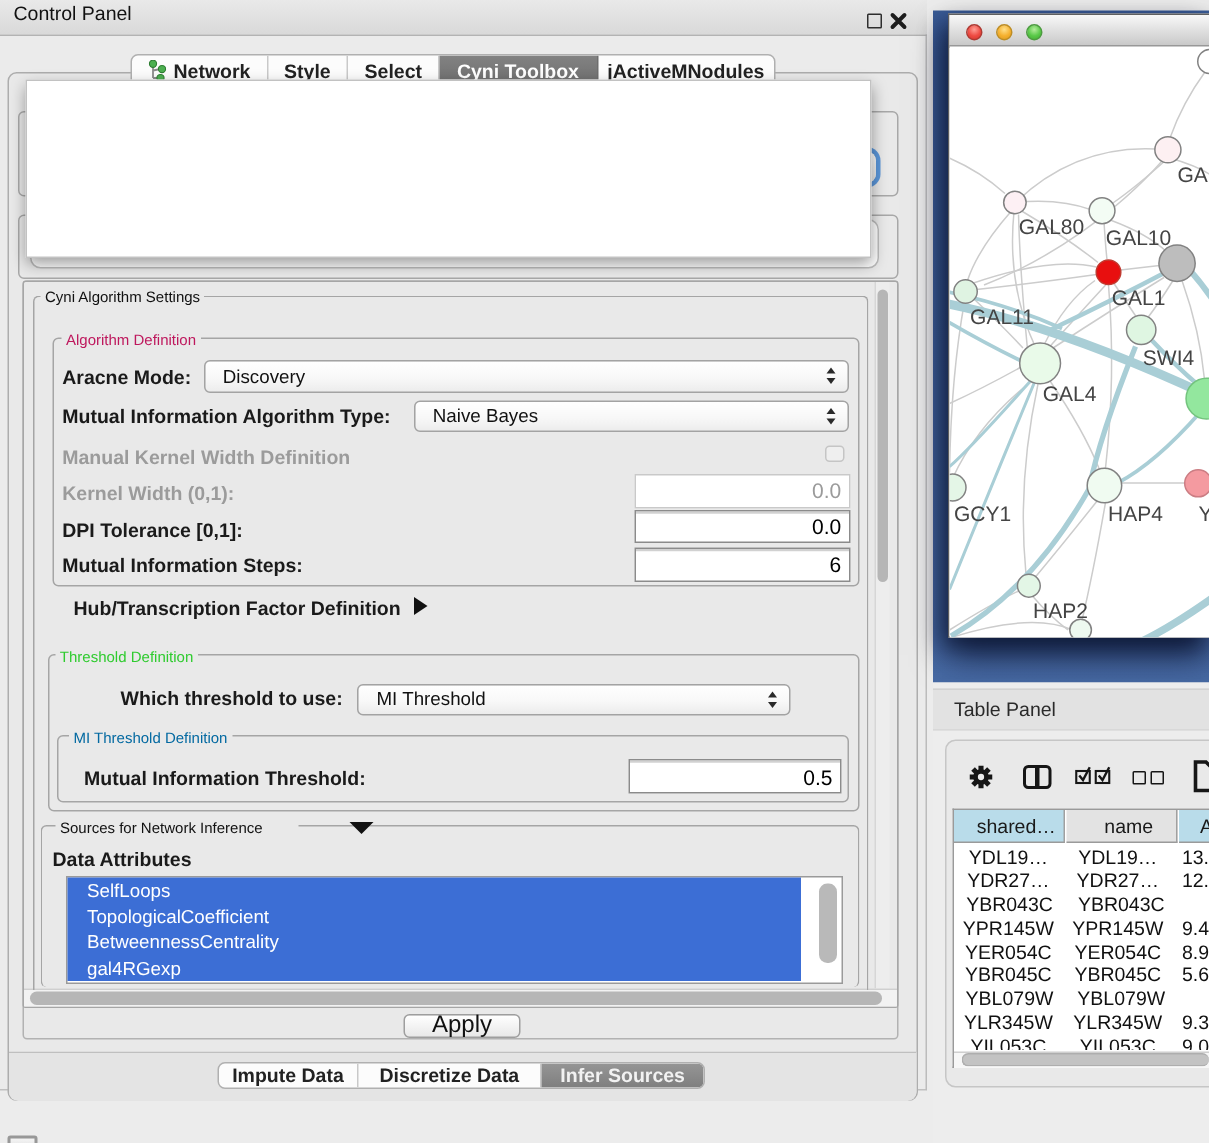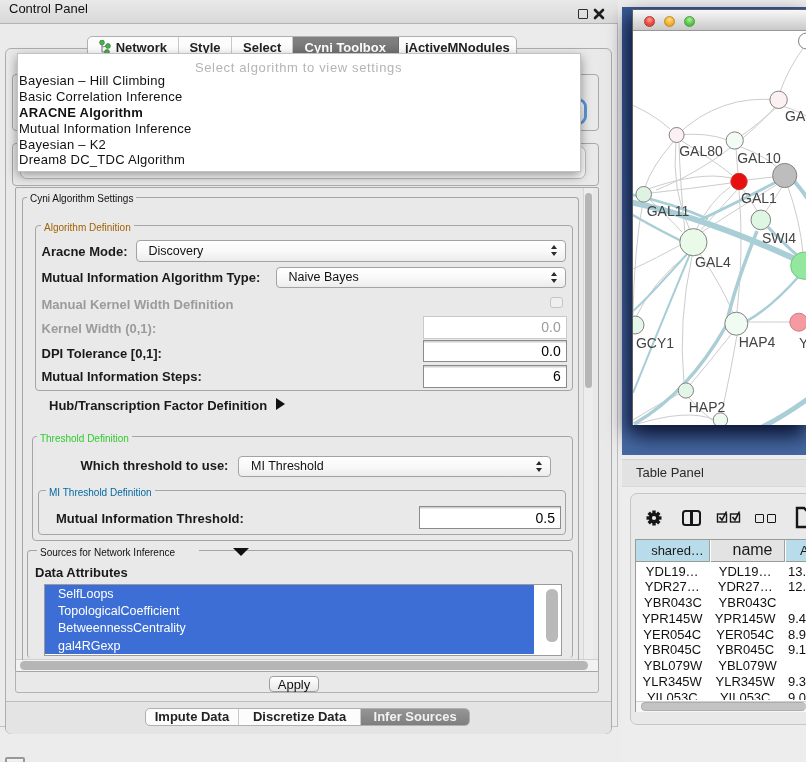--- a/index.html
+++ b/index.html
@@ -60,21 +60,21 @@
 <div class="abs" style="left:583px;top:188px;width:10px;height:471px;background:#ededed;border-left:1px solid #d6d6d6"></div>
 <div class="abs" style="left:584.5px;top:193px;width:7.5px;height:195px;background:#b6b6b6;border-radius:4px"></div>
 
 <div class="abs" style="left:16px;top:659px;width:582px;height:12px;background:#f2f2f2;border-top:1px solid #cfcfcf"></div>
 <div class="abs" style="left:20px;top:661px;width:568px;height:9px;background:#b6b6b6;border-radius:4.5px"></div>
 
 <div class="gb" style="left:21.5px;top:196.5px;width:557px;height:463px;border-bottom:none;border-bottom-left-radius:0;border-bottom-right-radius:0"></div>
 <div class="gbt" style="left:27px;top:191.5px;color:#111">Cyni Algorithm Settings</div>
 
 <div class="gb" style="left:35px;top:225px;width:537.5px;height:166px"></div>
-<div class="gbt" style="left:41px;top:220.5px;color:#a16207">Algorithm Definition</div>
+<div class="gbt" style="left:41px;top:220.5px;color:#be185d">Algorithm Definition</div>
 <div class="lbl" style="left:41.5px;top:243.5px">Aracne Mode:</div>
 <div class="combo" style="left:135.5px;top:240px;width:430px;height:21.5px">
     <div class="tx">Discovery</div>
     <div class="steppers">
       <div class="up"></div>
       <div class="dn"></div>
     </div>
   </div>
 <div class="lbl" style="left:41.5px;top:270px">Mutual Information Algorithm Type:</div>
 <div class="combo" style="left:275.5px;top:266.5px;width:290px;height:21.5px">
@@ -98,21 +98,21 @@
 <div class="fld" style="left:423.3px;top:365px;width:143.5px;height:22.8px;border:1px solid #8b8b8b;box-shadow:inset 0 1.5px 0 rgba(0,0,0,0.18)">
     <span>6</span>
   </div>
 
 <div class="lbl" style="left:49px;top:398px">Hub/Transcription Factor Definition</div>
 <div class="abs" style="left:275.5px;top:398px;width:0;height:0;border-top:6.5px solid transparent;border-bottom:6.5px solid transparent;border-left:9px solid #111"></div>
 
 <div class="gb" style="left:32px;top:436px;width:541px;height:105px"></div>
 <div class="gbt" style="left:36.9px;top:431.5px;color:#2fcb2f">Threshold Definition</div>
 <div class="lbl" style="left:80.4px;top:457.5px">Which threshold to use:</div>
-<div class="combo" style="left:238px;top:456px;width:313px;height:20.5px">
+<div class="combo" style="left:238px;top:456px;width:289px;height:20.5px">
     <div class="tx">MI Threshold</div>
     <div class="steppers">
       <div class="up"></div>
       <div class="dn"></div>
     </div>
   </div>
 <div class="gb" style="left:38px;top:490px;width:528px;height:45px"></div>
 <div class="gbt" style="left:46px;top:485.5px;color:#0369a1">MI Threshold Definition</div>
 <div class="lbl" style="left:56px;top:511px">Mutual Information Threshold:</div>
 <div class="fld" style="left:418.5px;top:506.3px;width:142.5px;height:23px;border:1px solid #8b8b8b;box-shadow:inset 0 1.5px 0 rgba(0,0,0,0.18)">
@@ -120,32 +120,30 @@
   </div>
 
 <div class="gb" style="left:27px;top:550px;width:546px;height:108px;border-bottom:none"></div>
 <div class="gbt" style="left:37px;top:545.5px;color:#111;padding-right:24px">Sources for Network Inference</div>
 <div class="abs" style="left:233px;top:548px;width:0;height:0;border-left:8px solid transparent;border-right:8px solid transparent;border-top:8.5px solid #111"></div>
 <div class="lbl" style="left:35px;top:565px">Data Attributes</div>
 <div class="abs" style="left:44px;top:584px;width:518px;height:72px;background:#fff;border:1px solid #9a9a9a"></div>
 <div class="abs" style="left:45px;top:585px;width:488.5px;height:69px;background:#3c6ed5;color:#fff;font-size:12.5px;line-height:17.2px;padding-left:13px;padding-top:1px">SelfLoops<br>TopologicalCoefficient<br>BetweennessCentrality<br>gal4RGexp</div>
 <div class="abs" style="left:546px;top:588.5px;width:12px;height:53px;background:#b9b9b9;border-radius:5.5px"></div>
 
-<div class="abs" style="left:269px;top:676px;width:50px;height:16px;background:linear-gradient(#ffffff,#e8e8e8);border:1px solid #9e9e9e;border-radius:4px;display:flex;align-items:center;justify-content:center;font-size:13px;color:#111">Apply</div>
+<div class="abs" style="left:269px;top:676px;width:78px;height:16px;background:linear-gradient(#ffffff,#e8e8e8);border:1px solid #9e9e9e;border-radius:4px;display:flex;align-items:center;justify-content:center;font-size:16px;color:#111">Apply</div>
 
 <div class="abs" style="left:6px;top:701px;width:605px;height:32.5px;background:#e4e4e4;border-top:1px solid #bfbfbf;border-radius:0 0 6px 6px"></div>
 <div class="seg" style="left:145px;top:707.5px;width:325px;height:18px">
   <div style="width:93.5px">Impute Data</div>
   <div style="width:123px">Discretize Data</div>
   <div class="sel" style="width:108.5px;background:linear-gradient(#959595,#7f7f7f);color:#f2f2f2">Infer Sources</div>
 </div>
 
 <div class="abs" style="left:16.5px;top:53px;width:564px;height:119px;background:#fff;border:1px solid #c2c2c2;box-shadow:0 4px 10px rgba(0,0,0,0.4);font-size:13px;color:#111">
-  <div style="position:absolute;left:0;right:0;top:5.5px;text-align:center;color:#b4b4b4;font-size:13px;letter-spacing:0.65px">Select algorithm to view settings</div>
-  <div style="position:absolute;left:1.5px;top:18.8px;line-height:15.94px;letter-spacing:0.25px">Bayesian – Hill Climbing<br>Basic Correlation Inference<br><b>ARACNE Algorithm</b><br>Mutual Information Inference<br>Bayesian – K2<br>Dream8 DC_TDC Algorithm</div>
 </div>
 
 <div class="abs" style="left:5px;top:757px;width:20px;height:10px;background:linear-gradient(#f5f5f5,#e2e2e2);border:2px solid #989898;border-radius:2px"></div>
 
 <div class="abs" style="left:622px;top:7px;width:184px;height:448px;background:linear-gradient(180deg,#3a5c97 0%,#40639e 50%,#476aa4 100%)"></div>
 
 <div class="abs" style="left:632px;top:9px;width:174px;height:416px;box-shadow:-5px 7px 14px rgba(0,6,30,0.5),0 12px 22px rgba(0,6,30,0.65);border:1px solid #5f5f5f;border-right:none;background:#fff">
   <div class="abs" style="left:0;top:0;width:173px;height:21px;background:linear-gradient(#f8f8f8,#c9c9c9);border-bottom:1px solid #989898">
     <div class="abs" style="left:11px;top:6px;width:11px;height:11px;border-radius:50%;background:radial-gradient(circle at 50% 30%,#ff9d94 0%,#ee4b43 55%,#d6352c 100%);border:0.5px solid #ad3a33"></div>
     <div class="abs" style="left:31px;top:6px;width:11px;height:11px;border-radius:50%;background:radial-gradient(circle at 50% 30%,#ffe08a 0%,#f5b02e 55%,#dd9a1f 100%);border:0.5px solid #bd8d25"></div>
@@ -266,21 +264,21 @@
 <div class="abs" style="left:754.5px;top:513.5px;width:9.5px;height:9px;border:1.4px solid #161616;border-radius:1px"></div>
 <div class="abs" style="left:766.5px;top:513.5px;width:9.5px;height:9px;border:1.4px solid #161616;border-radius:1px"></div>
 <svg class="abs" style="left:795px;top:506px" width="11" height="23" viewBox="0 0 11 23">
   <path d="M2 2 L9 2 L14 7 L14 21 L2 21 Z" fill="none" stroke="#161616" stroke-width="2.4"></path>
 </svg>
 
 <div class="abs" style="left:635px;top:539px;width:171px;height:173px;border:1px solid #9a9a9a;border-right:none;background:#fff"></div>
 <div class="abs" style="left:636px;top:540px;width:74px;height:21.5px;background:#b9dcea;border-right:1px solid #a0a0a0;border-bottom:1px solid #9a9a9a;display:flex;align-items:center;justify-content:center;font-size:13px;color:#1a1a1a">
     <span style="margin-left:10px">shared…</span>
   </div>
-<div class="abs" style="left:711px;top:540px;width:74px;height:21.5px;background:#e3e3e3;border-right:1px solid #a0a0a0;border-bottom:1px solid #9a9a9a;display:flex;align-items:center;justify-content:center;font-size:16px;color:#1a1a1a">
+<div class="abs" style="left:711px;top:540px;width:74px;height:21.5px;background:#e3e3e3;border-right:1px solid #a0a0a0;border-bottom:1px solid #9a9a9a;display:flex;align-items:center;justify-content:center;font-size:13px;color:#1a1a1a">
     <span style="margin-left:10px">name</span>
   </div>
 <div class="abs" style="left:786px;top:540px;width:20px;height:21.5px;background:#b9dcea;border-bottom:1px solid #9a9a9a;font-size:13px;color:#1a1a1a">
     <span style="position:absolute;left:14px;top:3px">A</span>
   </div>
 <div class="abs" style="left:636px;top:562px;width:170px;height:138px;background:#fff;overflow:hidden;font-size:13px;color:#111">
   <div style="position:absolute;left:0;top:1.5px;width:100%;line-height:15.8px">
       <div style="display:flex">
         <div style="width:74px;text-align:center">YDL19…</div>
         <div style="width:75px;text-align:center">YDL19…</div>
@@ -302,21 +300,21 @@
         <div style="padding-left:6px">9.4</div>
       </div>
   <div style="display:flex">
         <div style="width:74px;text-align:center">YER054C</div>
         <div style="width:75px;text-align:center">YER054C</div>
         <div style="padding-left:6px">8.9</div>
       </div>
   <div style="display:flex">
         <div style="width:74px;text-align:center">YBR045C</div>
         <div style="width:75px;text-align:center">YBR045C</div>
-        <div style="padding-left:6px">9.1</div>
+        <div style="padding-left:6px">5.6</div>
       </div>
   <div style="display:flex">
         <div style="width:74px;text-align:center">YBL079W</div>
         <div style="width:75px;text-align:center">YBL079W</div>
         <div></div>
       </div>
   <div style="display:flex">
         <div style="width:74px;text-align:center">YLR345W</div>
         <div style="width:75px;text-align:center">YLR345W</div>
         <div style="padding-left:6px">9.3</div>

